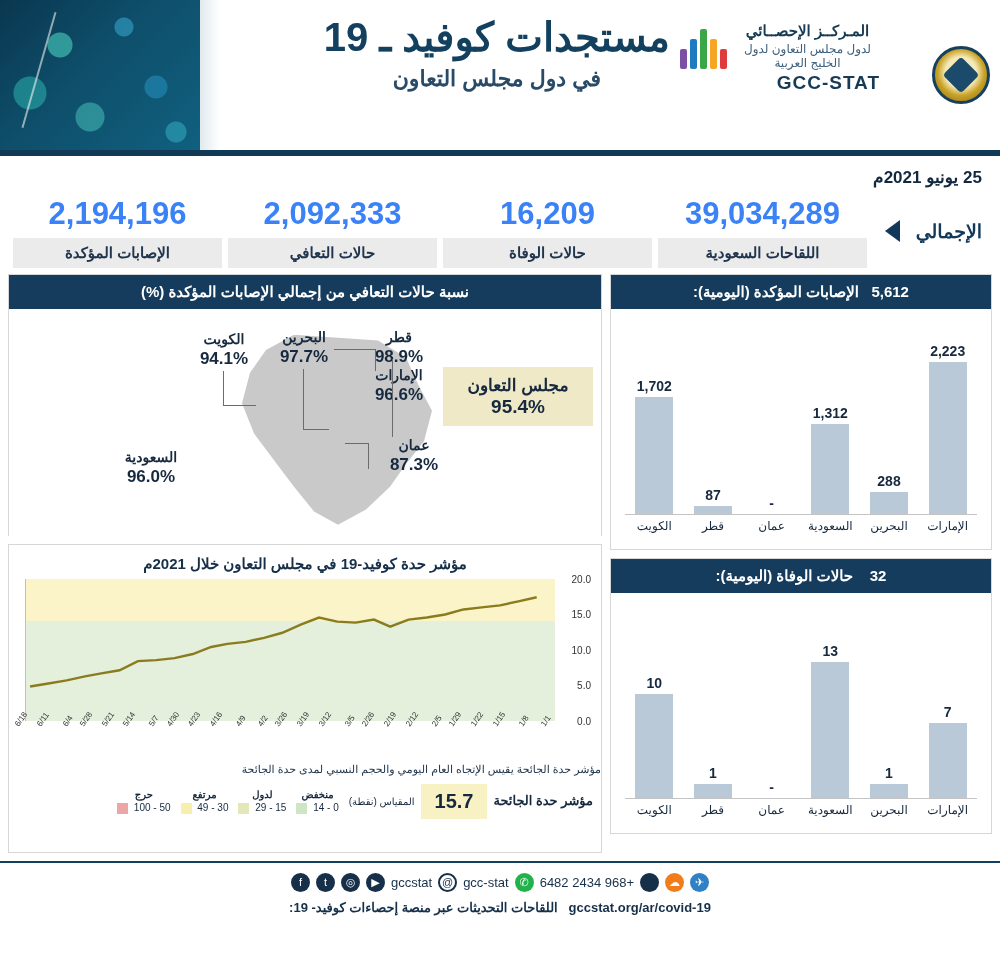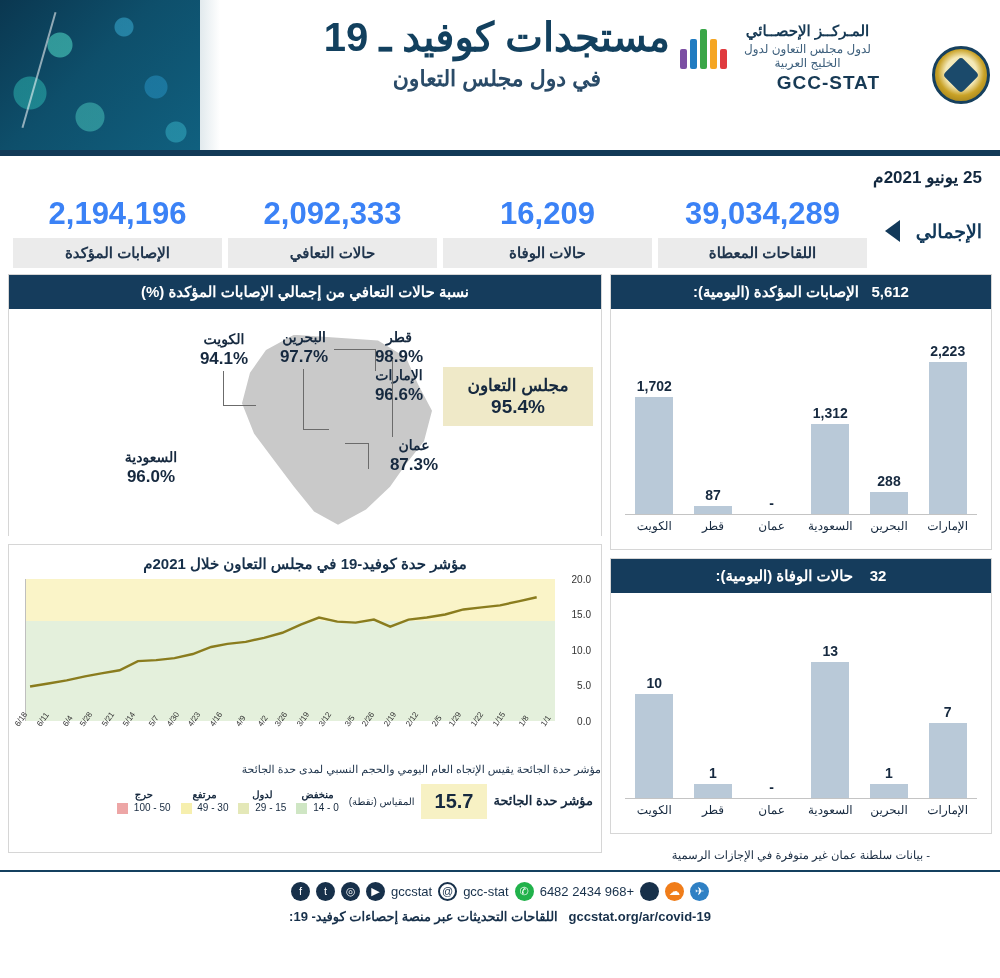--- a/index.html
+++ b/index.html
@@ -188,21 +188,21 @@
   <div class="date-line">25 يونيو 2021م</div>
 
   <div class="totals">
     <div class="totals-label">
       <span>الإجمالي</span>
       <span class="tri"></span>
     </div>
     <div class="totals-cells">
       <div class="tcell">
         <div class="num">39,034,289</div>
-        <div class="cap">اللقاحات المعطاة</div>
+        <div class="cap">اللقاحات السعودية</div>
       </div>
       <div class="tcell">
         <div class="num">16,209</div>
         <div class="cap">حالات الوفاة</div>
       </div>
       <div class="tcell">
         <div class="num">2,092,333</div>
         <div class="cap">حالات التعافي</div>
       </div>
       <div class="tcell">
@@ -297,21 +297,20 @@
             <span>الإمارات</span>
             <span>البحرين</span>
             <span>السعودية</span>
             <span>عمان</span>
             <span>قطر</span>
             <span>الكويت</span>
           </div>
         </div>
       </div>
 
-      <div class="note">- بيانات سلطنة عمان غير متوفرة في الإجازات الرسمية</div>
     </div>
 
     <div class="col-left">
 
       <div class="panel map-panel">
         <div class="panel-head">نسبة حالات التعافي من إجمالي الإصابات المؤكدة (%)</div>
         <div class="map-body">
           <div class="map-shape"></div>
 
           <div class="gcc-badge">

